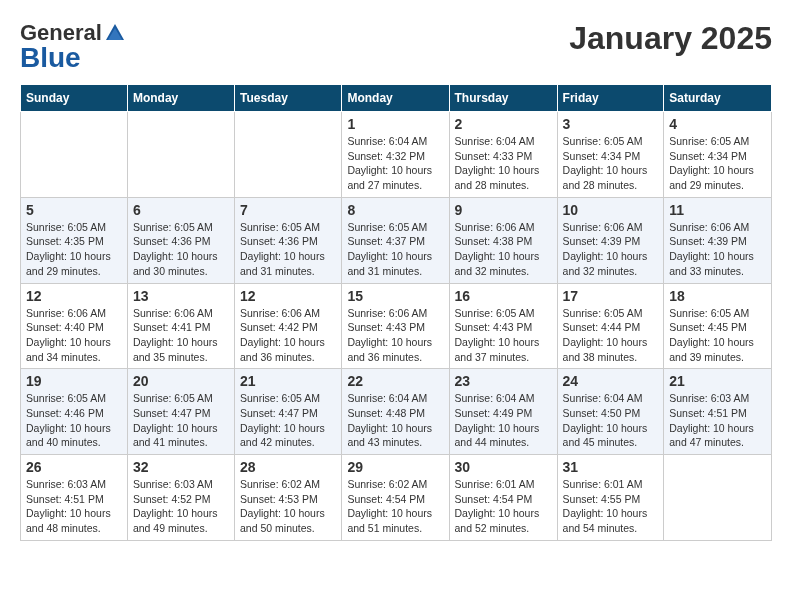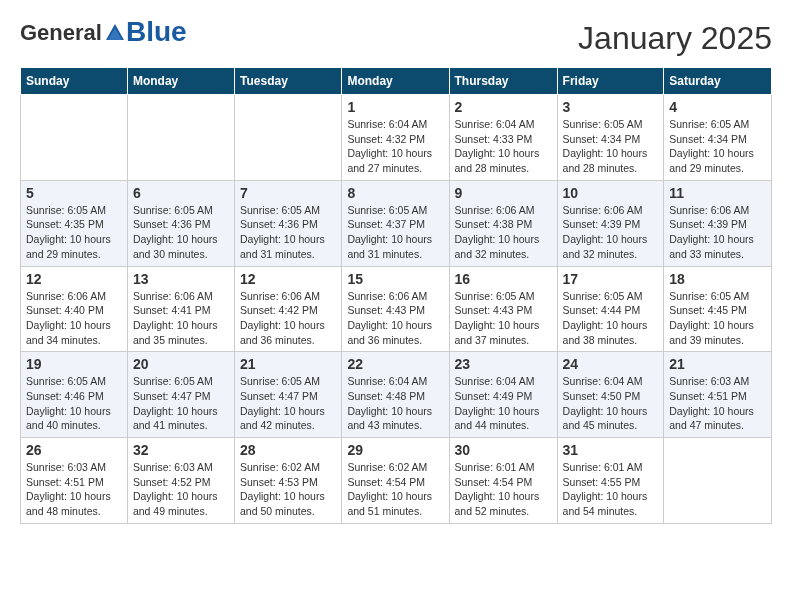--- a/index.html
+++ b/index.html
@@ -11,29 +11,29 @@
       padding: 20px;
     }
     .header-section {
       display: flex;
       align-items: flex-start;
       justify-content: space-between;
       margin-bottom: 10px;
     }
     .logo {
       display: flex;
-      flex-direction: row;
+      flex-direction: column;
       align-items: flex-start;
     }
     .title-section {
       text-align: right;
     }
     .main-title {
       font-size: 32px;
-      font-weight: normal;
+      font-weight: bold;
       color: #333;
     }
     .subtitle {
       font-size: 16px;
       color: #333;
     }
     table {
       width: 100%;
       border-collapse: collapse;
       font-size: 11px;

